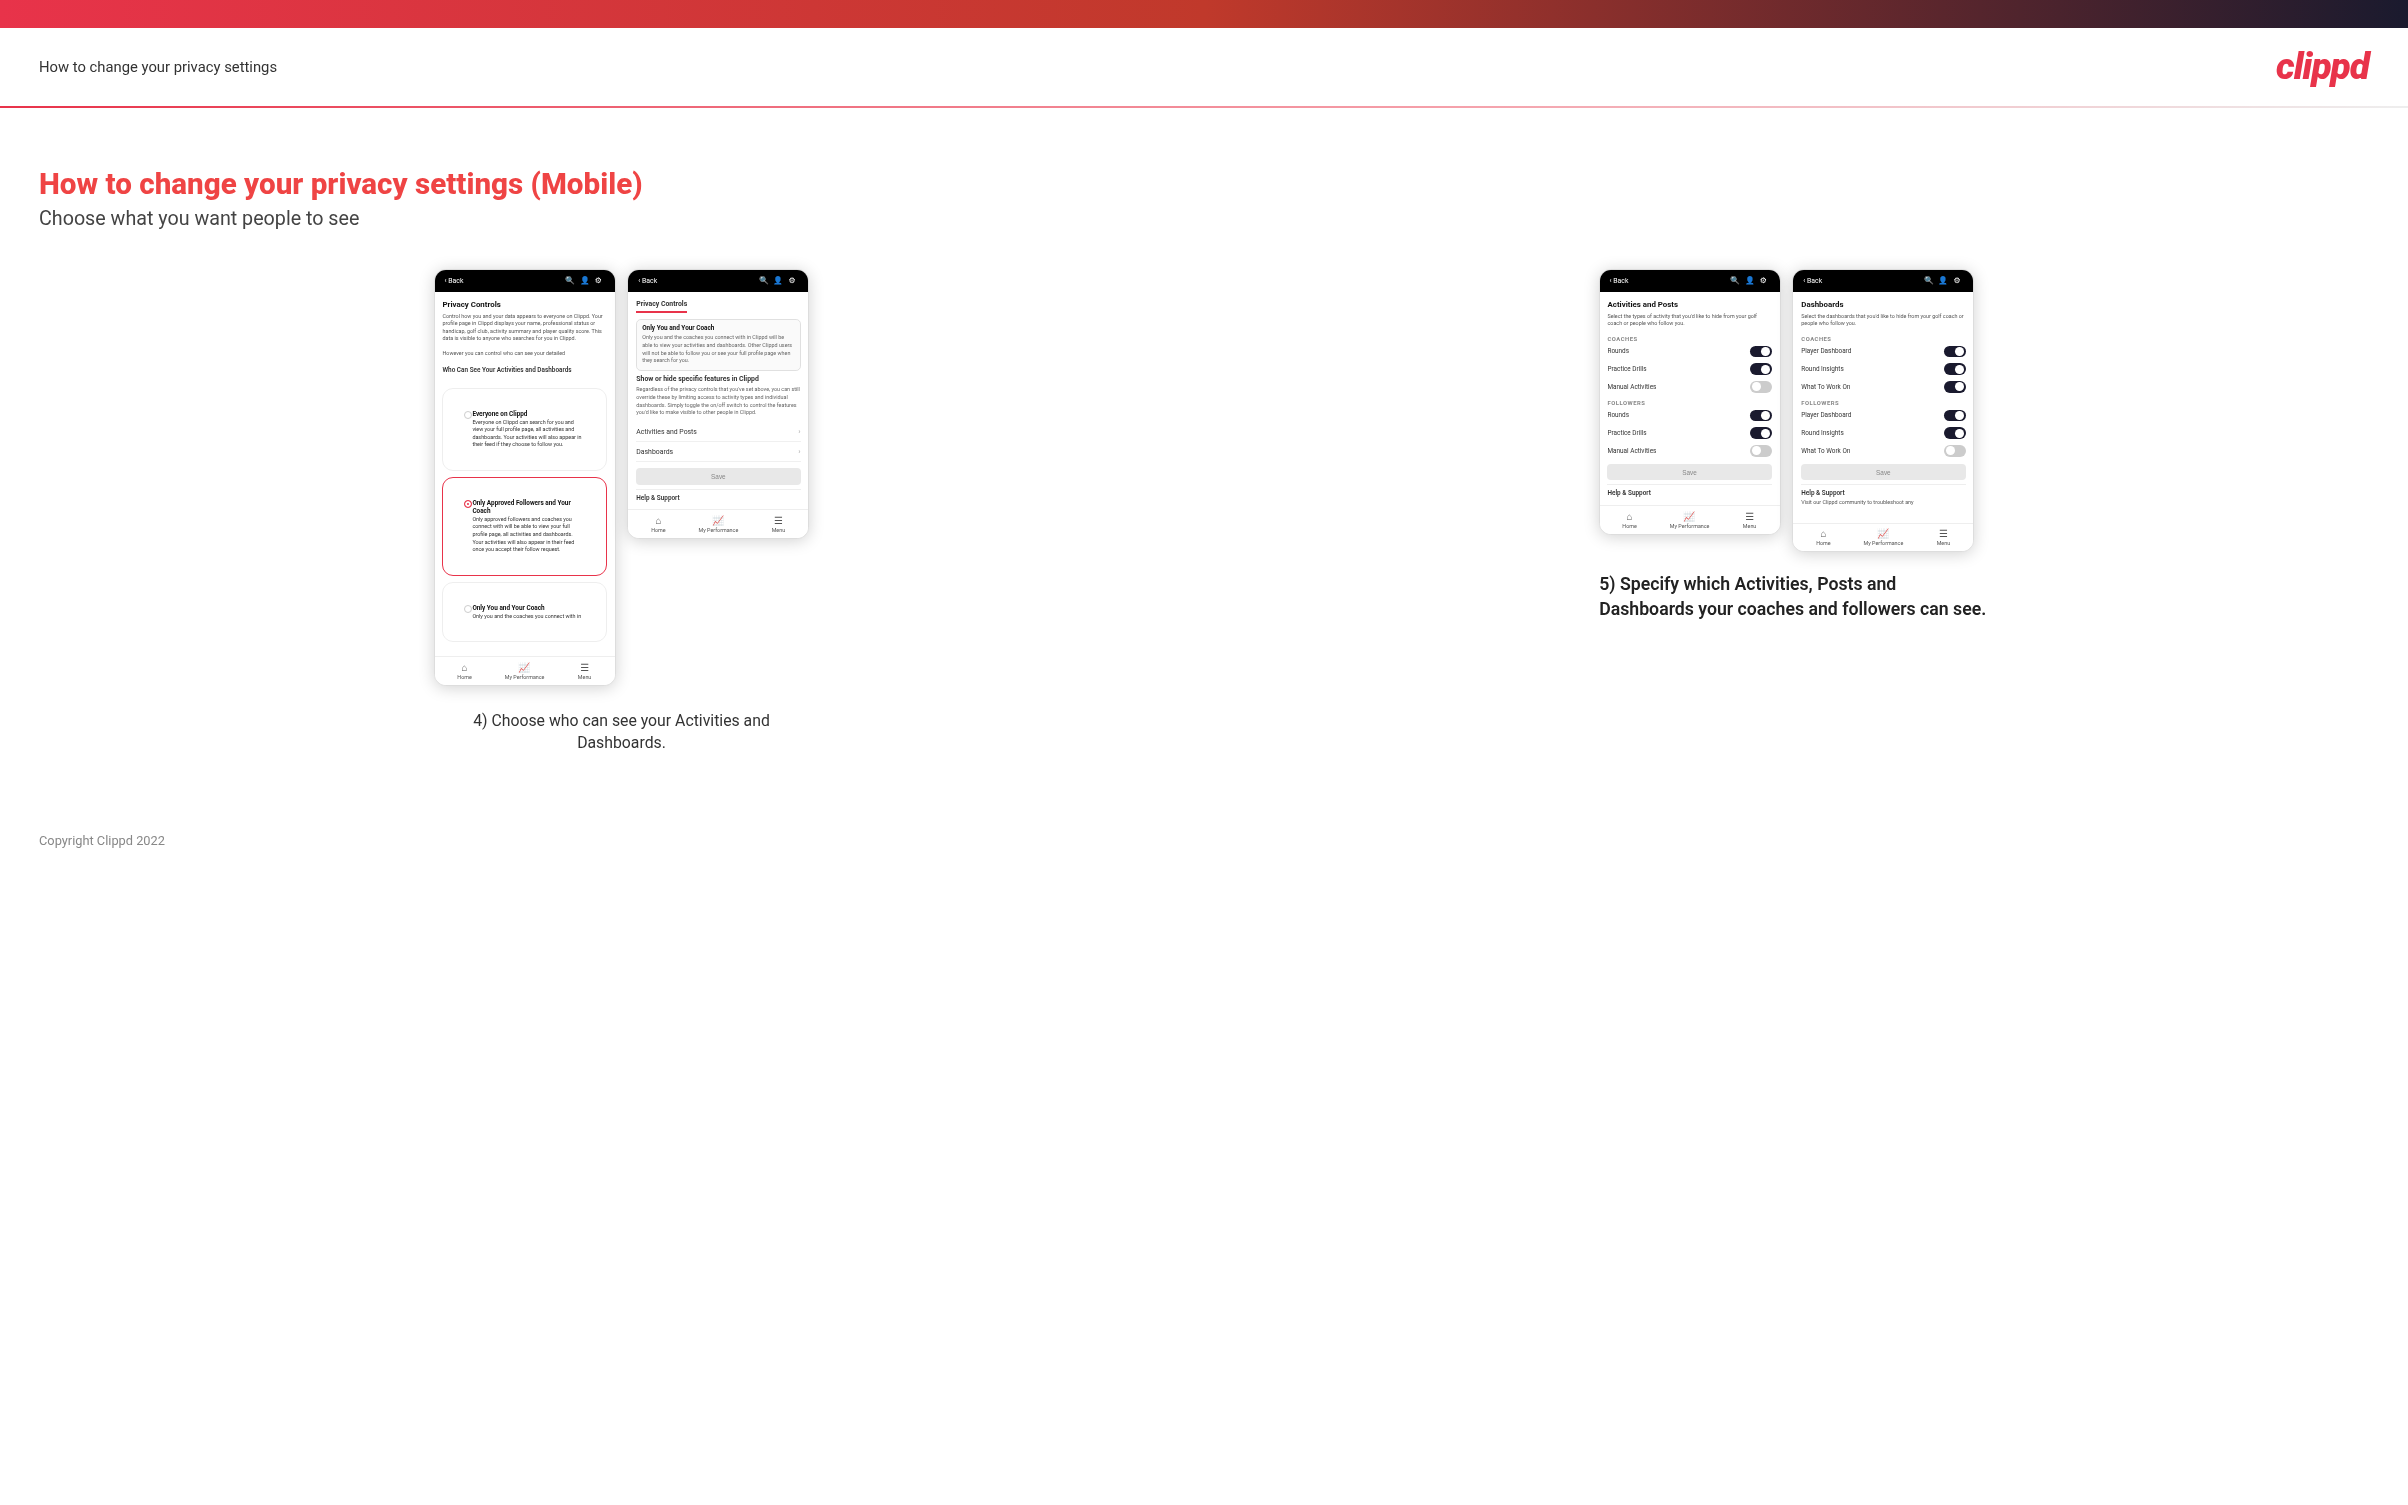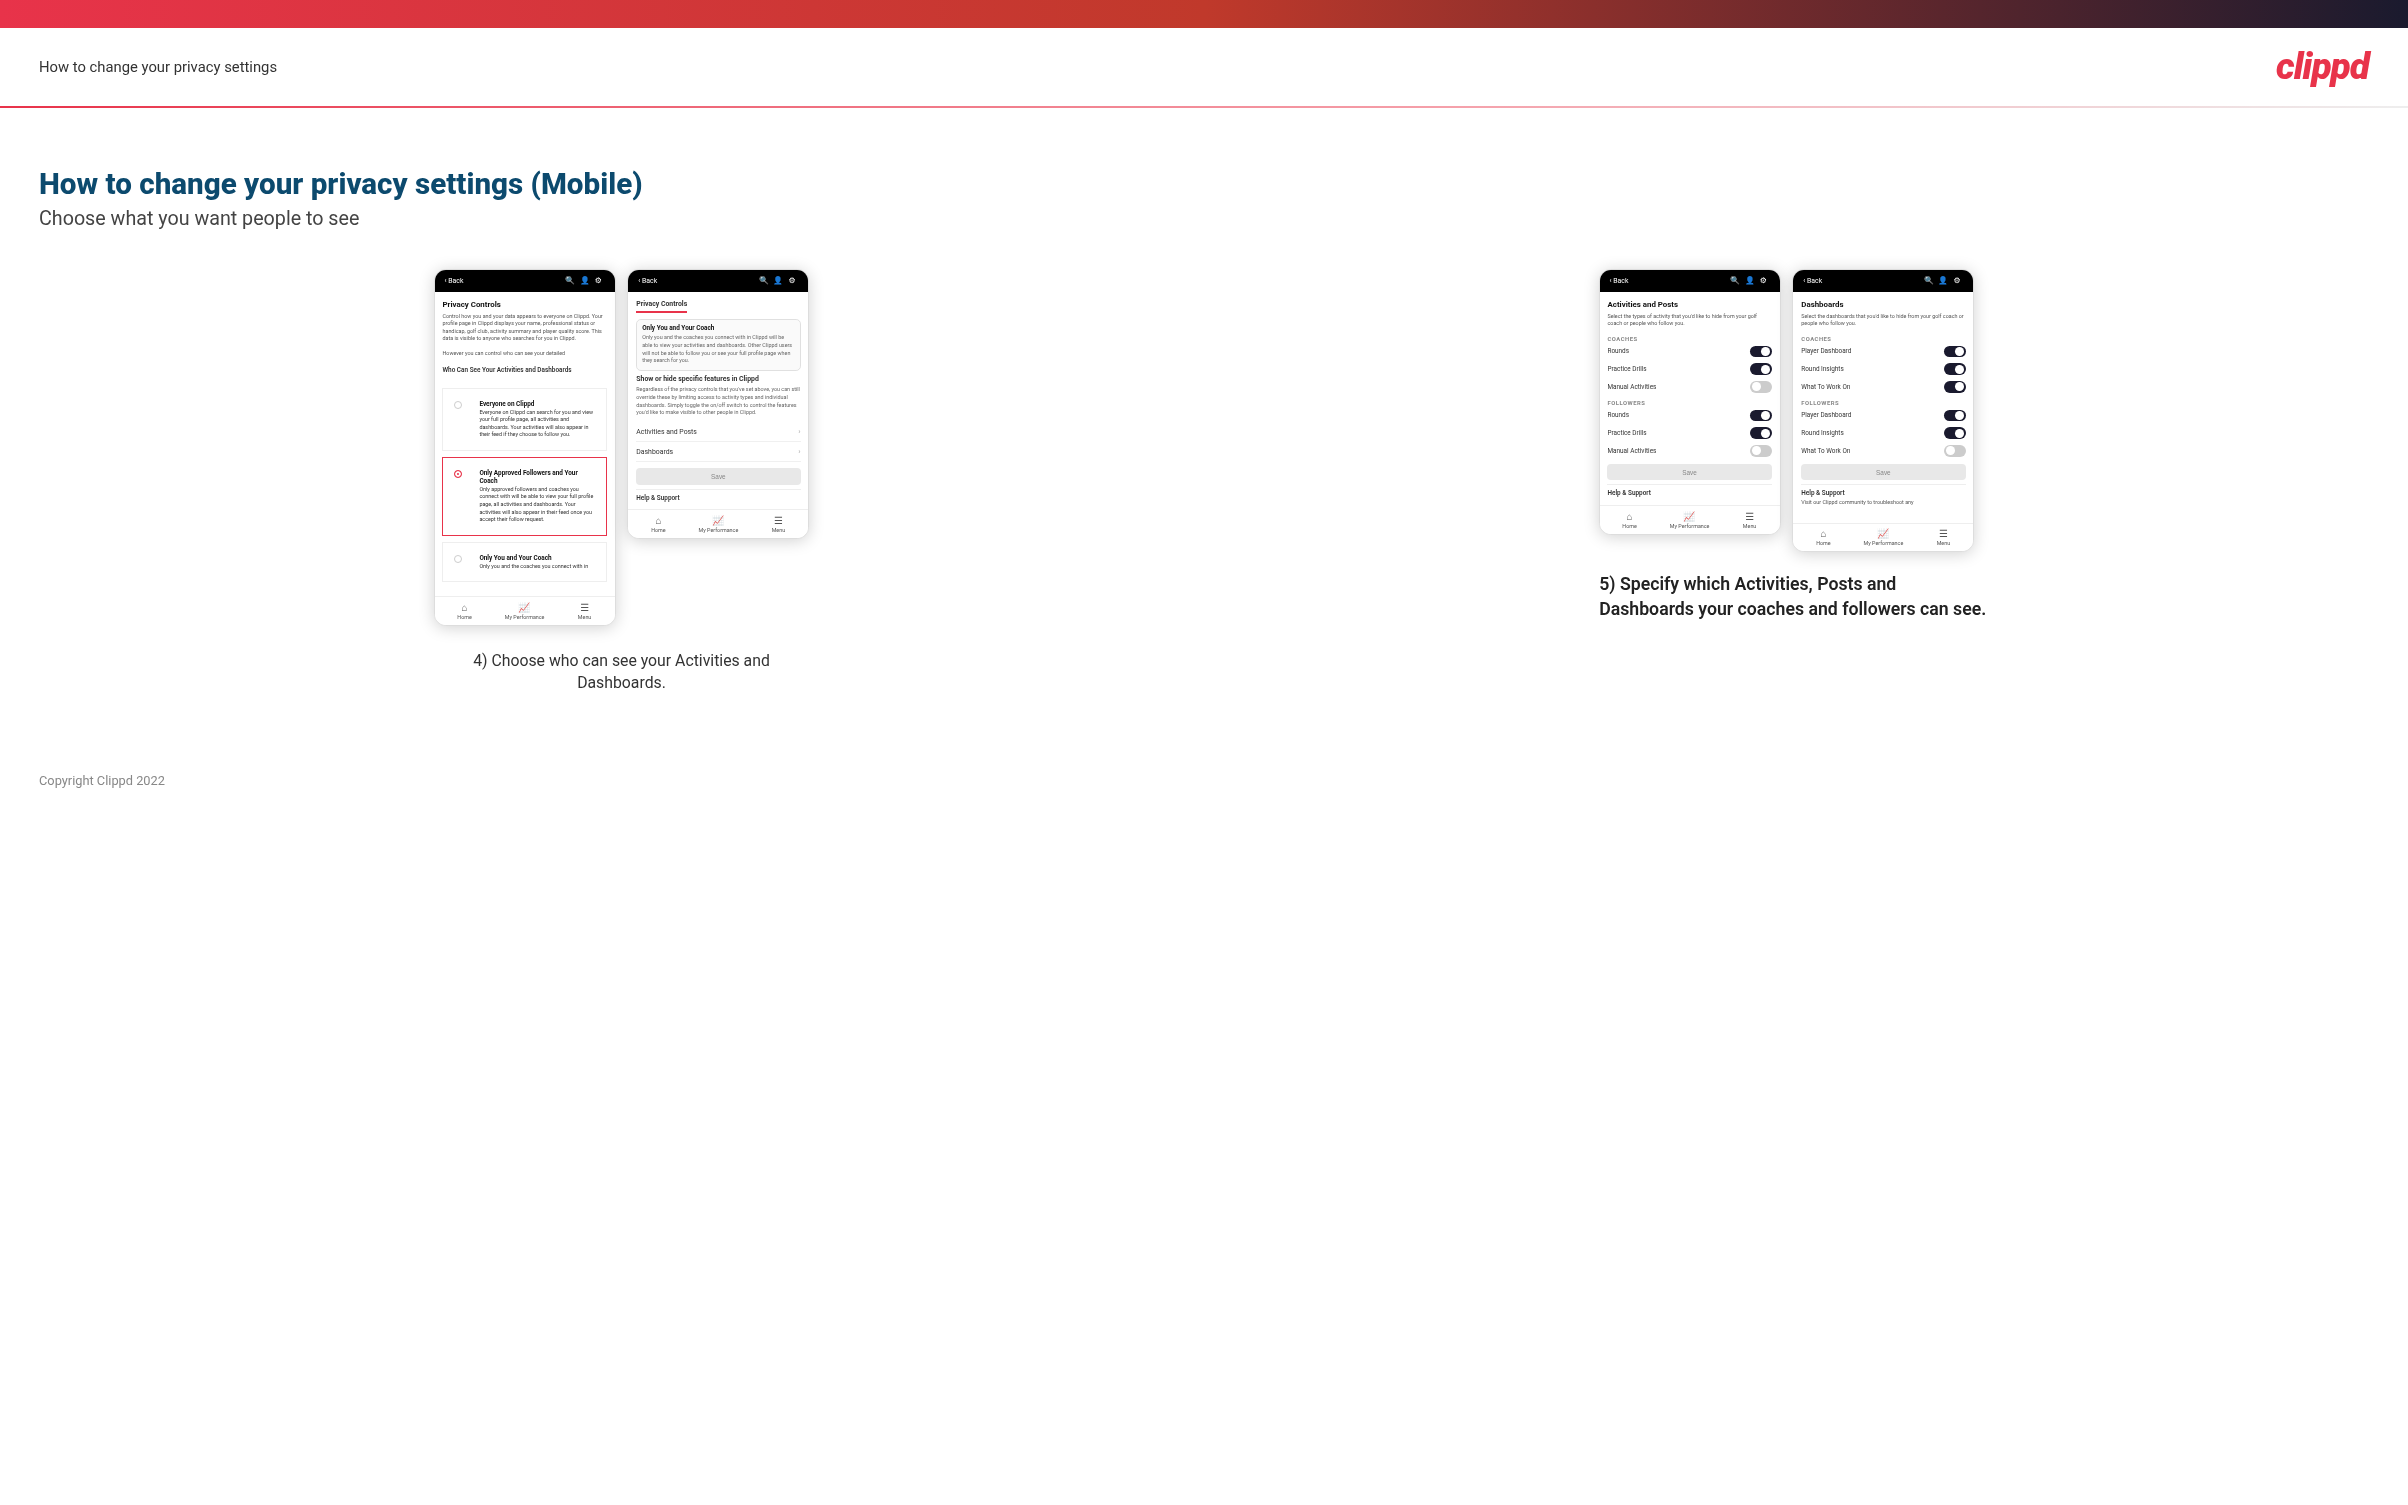--- a/index.html
+++ b/index.html
@@ -37,21 +37,21 @@
     }
 
     
     .main {
       padding: 29.6px 39px 59px 39px;
     }
 
     .page-heading {
       font-size: 29.6px;
       font-weight: 800;
-      color: #0c4a6e;
+      color: #ef4444;
       margin-bottom: 5.9px;
     }
     .page-subheading {
       font-size: 19.7px;
       color: #444;
       margin-bottom: 39px;
     }
 
     
     .screenshots-row {
@@ -131,25 +131,25 @@
     .phone-label {
       font-size: 6.4px;
       font-weight: 600;
       color: #333;
       margin-bottom: 14px;
     }
 
     .radio-option {
       display: flex;
       align-items: flex-start;
-      gap: 17px;
+      gap: 0;
       margin-bottom: 5.9px;
-      padding: 11px;
+      padding: 21px;
       border: 1px solid #eee;
-      border-radius: 0;
+      border-radius: 11px;
     }
     .radio-option.selected {
       border-color: #e8334a;
     }
     .radio-dot {
       width: 7.9px;
       height: 7.9px;
       border-radius: 50%;
       border: 1.5px solid #ccc;
       margin-top: 1px;

